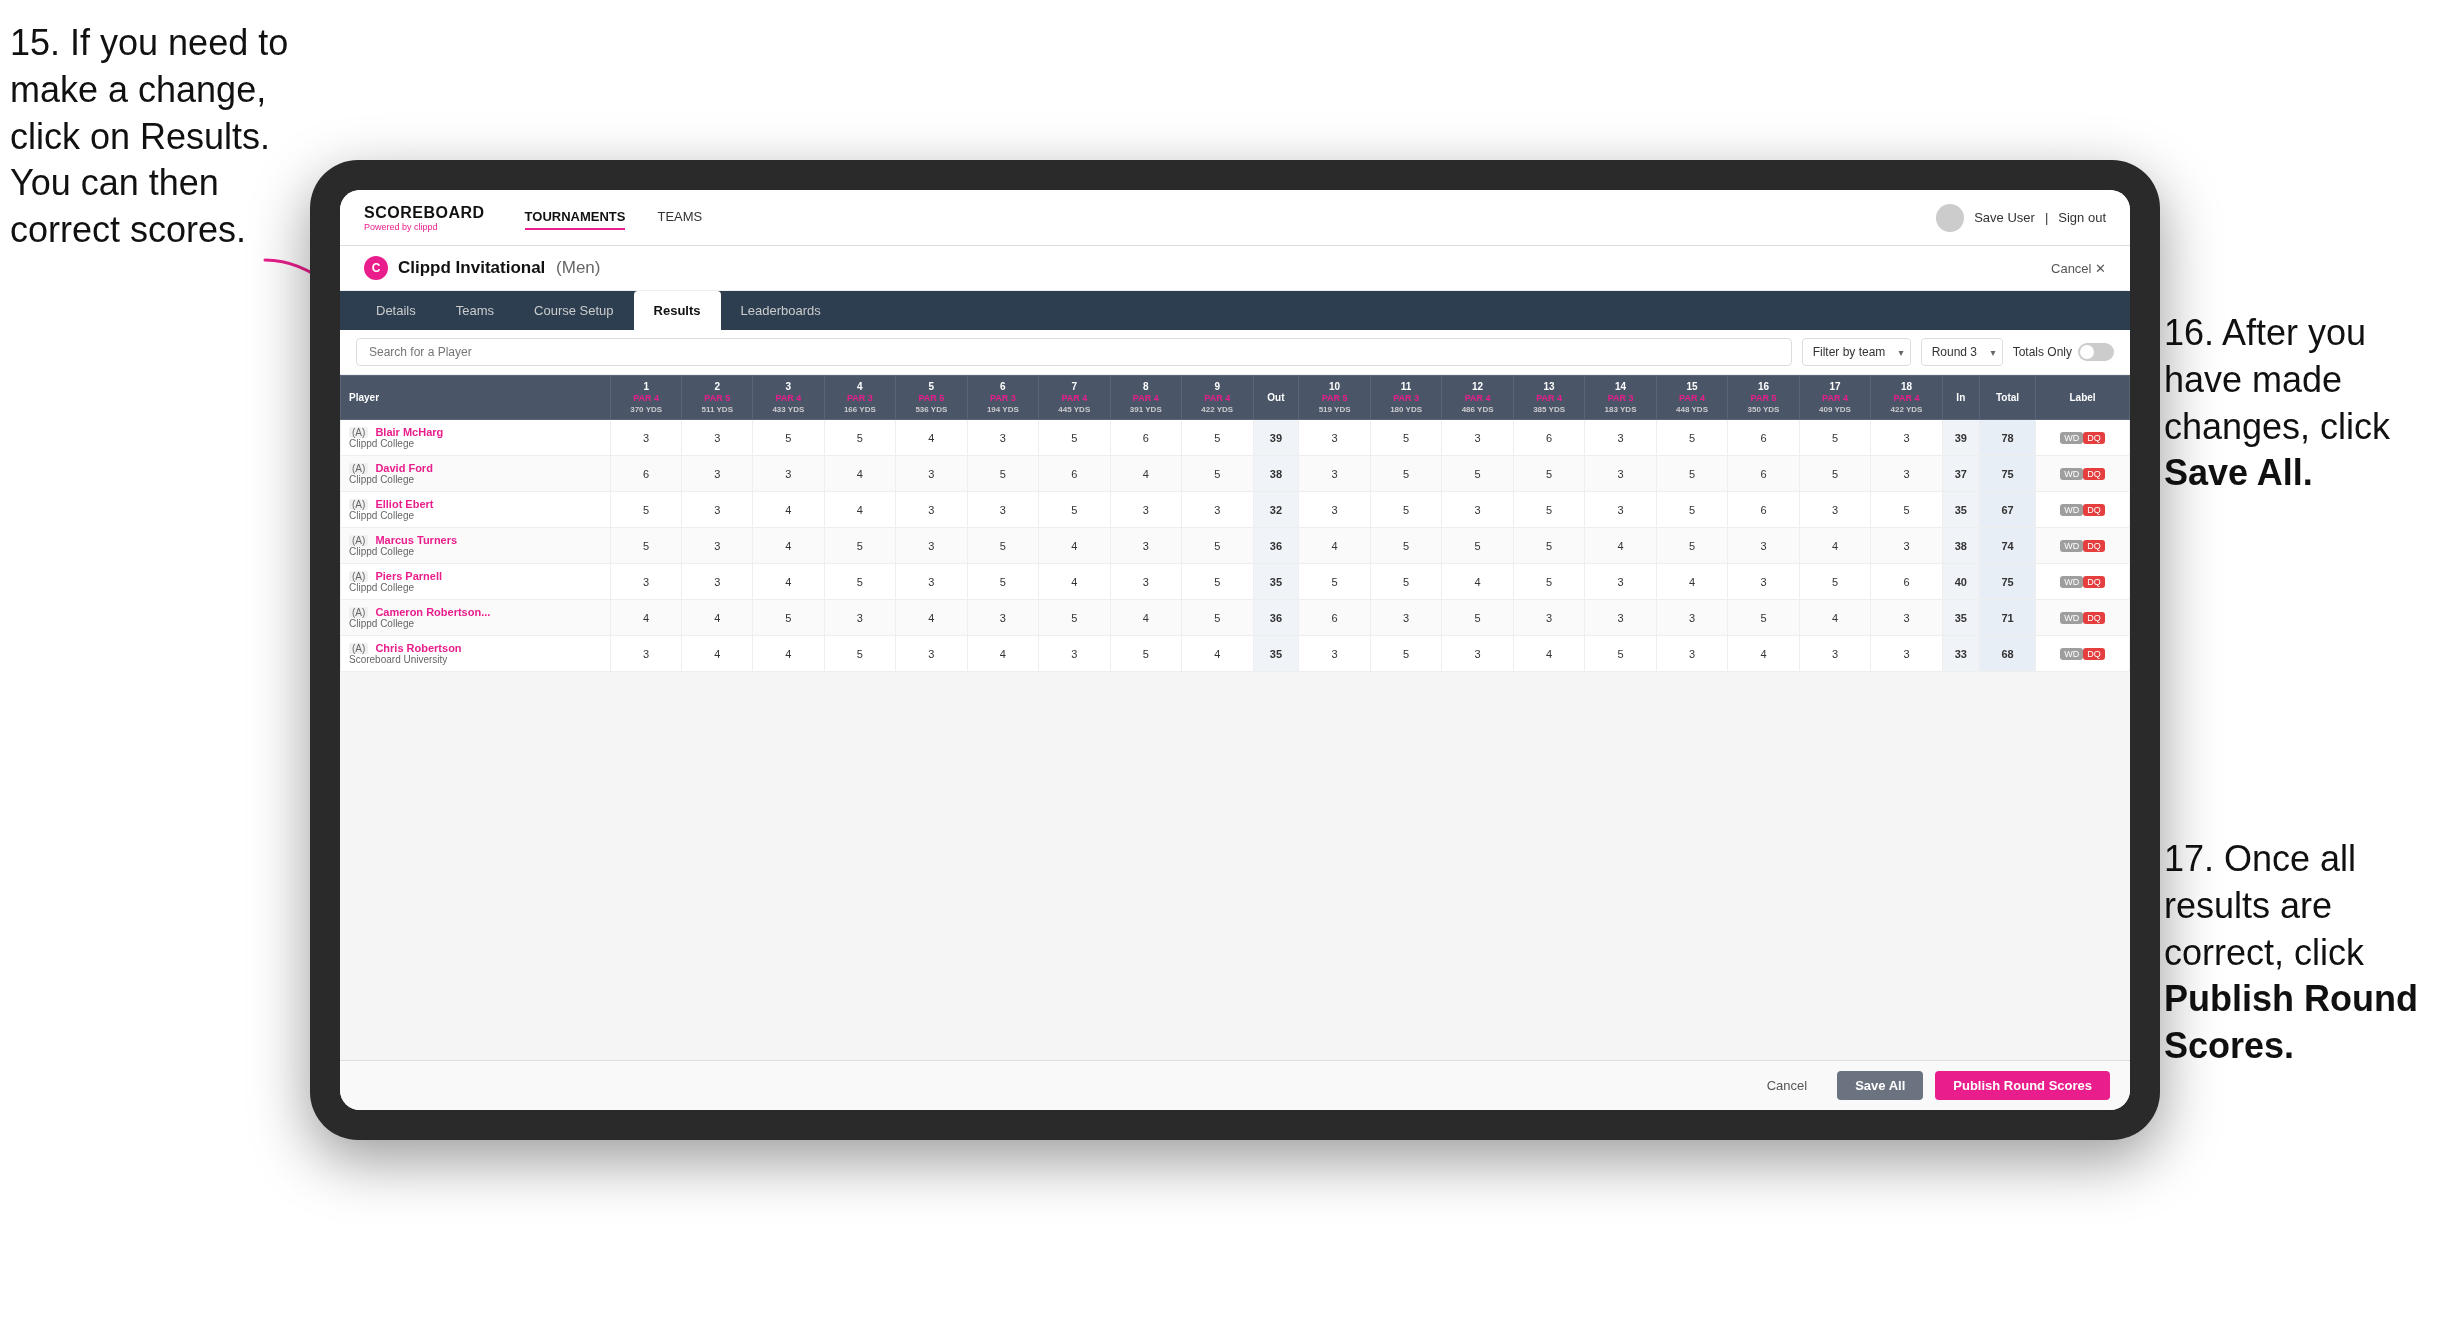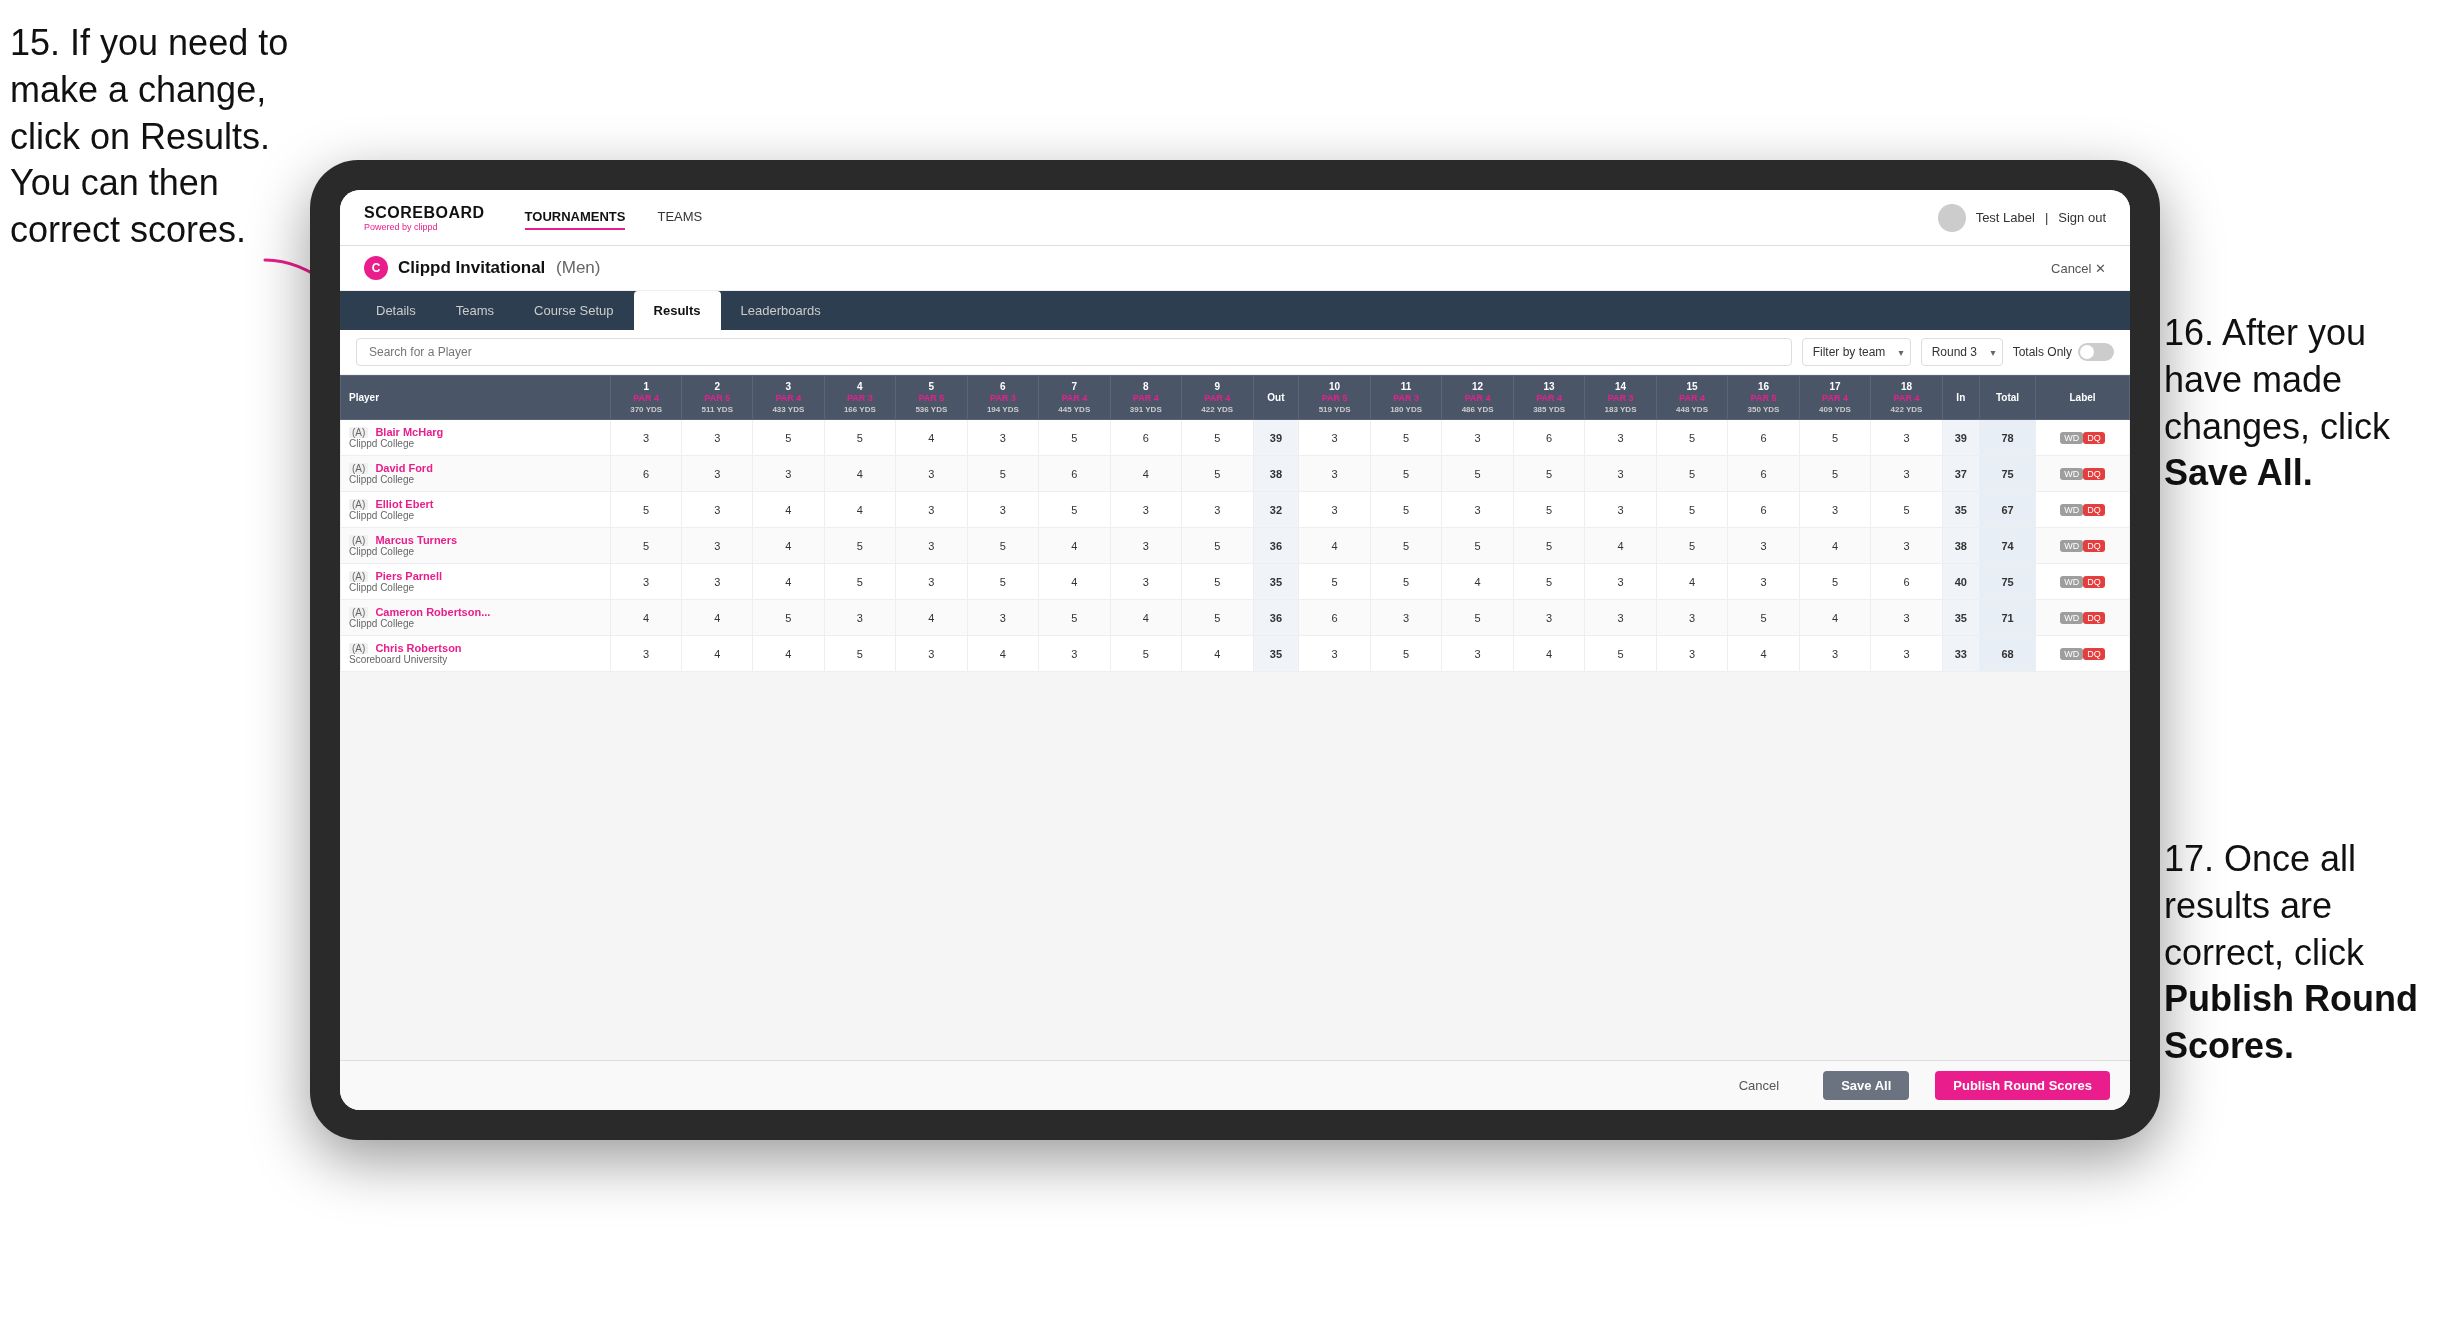--- a/index.html
+++ b/index.html
@@ -354,21 +354,21 @@
     }
 
     
     .bottom-actions {
       background: #f9f9f9;
       border-top: 1px solid #ddd;
       padding: 10px 20px;
       display: flex;
       align-items: center;
       justify-content: flex-end;
-      gap: 26px;
+      gap: 12px;
       flex-shrink: 0;
     }
     .cancel-action-btn {
       padding: 7px 18px;
       background: transparent;
       border: none;
       color: #555;
       font-size: 13px;
       cursor: pointer;
     }
@@ -453,21 +453,21 @@
           <div class="logo-text">SCOREBOARD</div>
           <div class="logo-sub">Powered by clippd</div>
         </div>
       </div>
       <div class="nav-links">
         <span class="nav-link active">TOURNAMENTS</span>
         <span class="nav-link">TEAMS</span>
       </div>
       <div class="nav-right">
         <div class="user-avatar"></div>
-        <span>Test Label</span>
+        <span>Save User</span>
         <span>|</span>
         <span style="cursor:pointer;">Sign out</span>
       </div>
     </div>
 
     <div class="tournament-header">
       <div class="tournament-title-area">
         <div class="tournament-icon">C</div>
         <span class="tournament-title">
           <span>Clippd Invitational</span>

